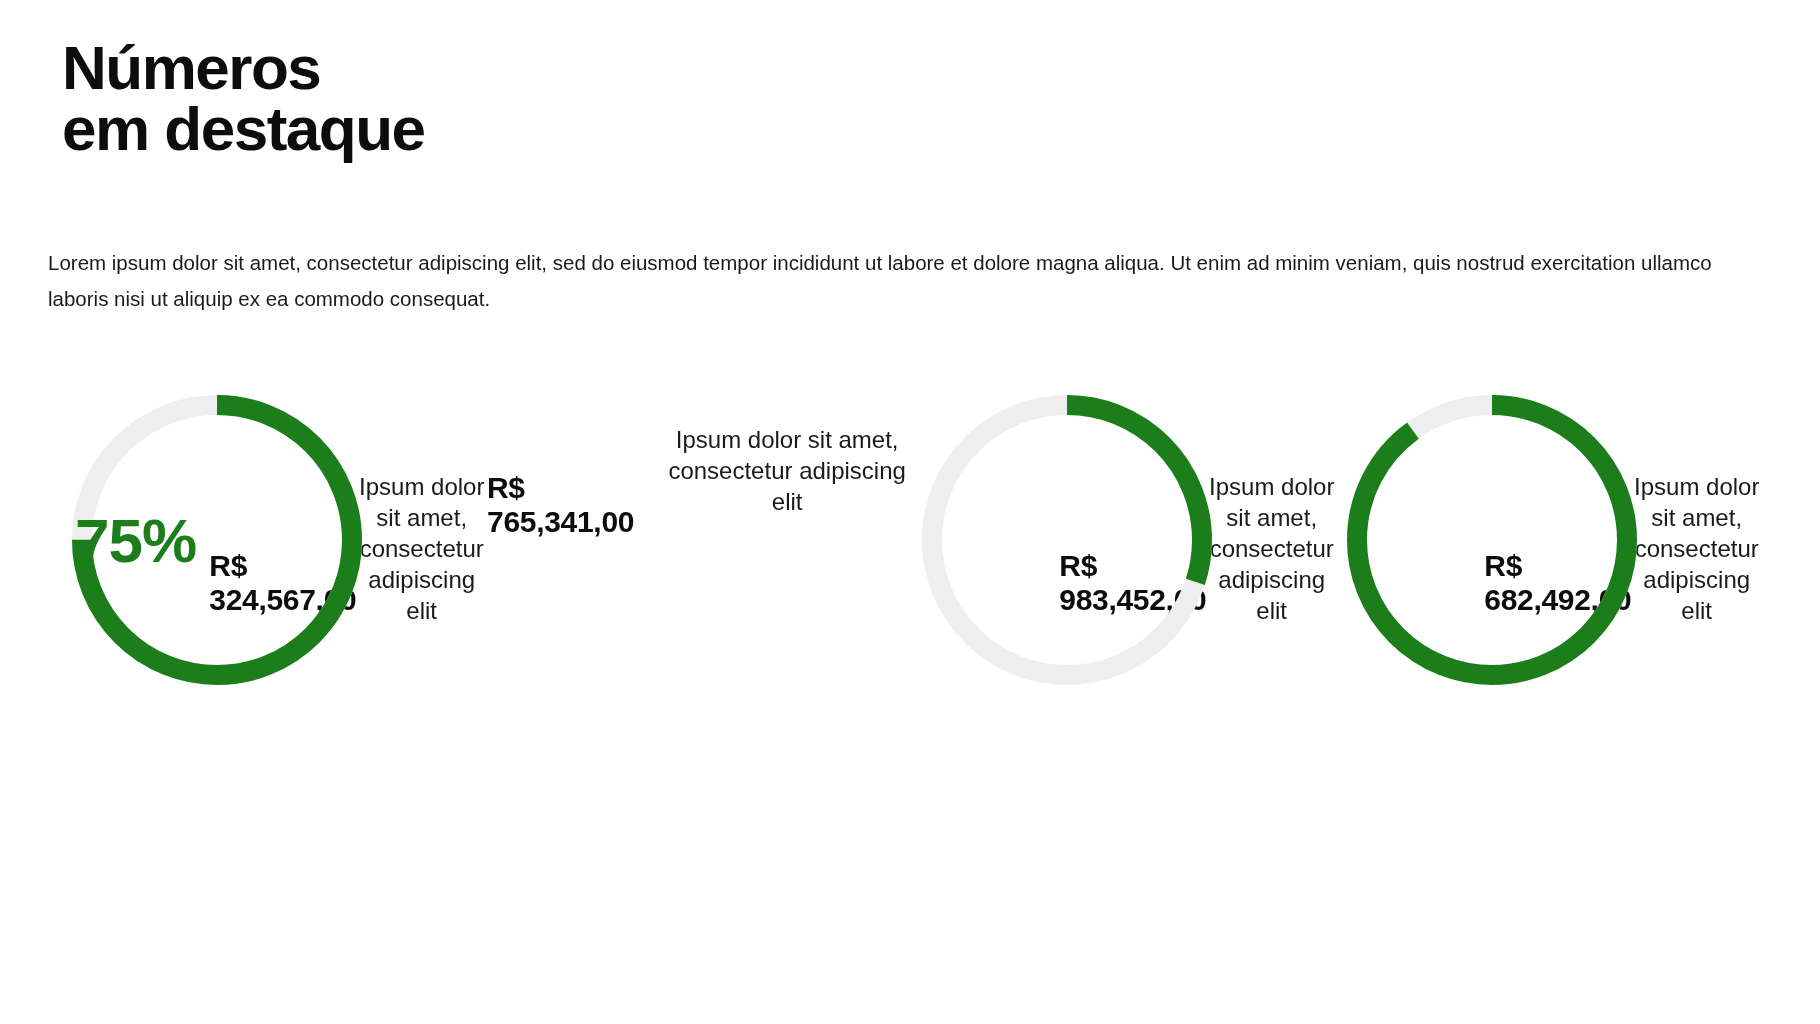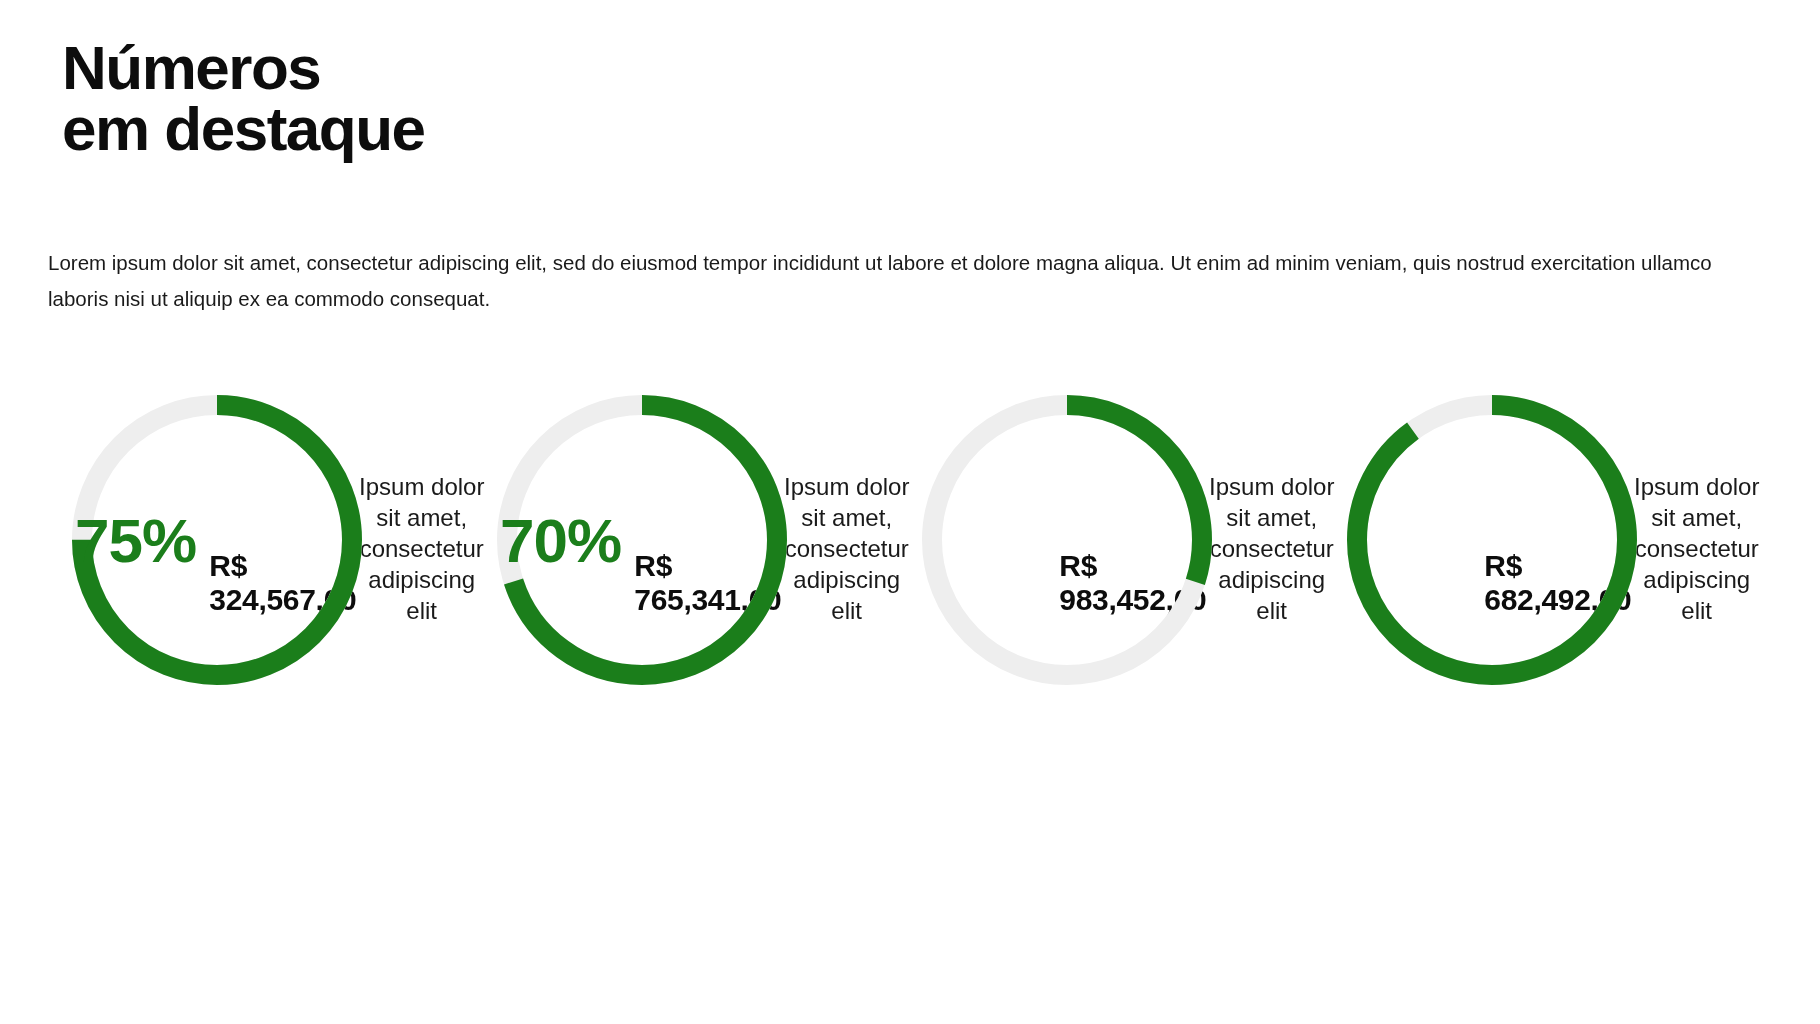--- a/index.html
+++ b/index.html
@@ -115,27 +115,20 @@
           <circle cx="155" cy="155" r="135" fill="none" stroke="#1b7e1b" stroke-width="20" stroke-dasharray="636.17 848.23" stroke-dashoffset="0" transform="rotate(-90 155 155)"></circle>
         </svg>
         <div class="ring-label">75%</div>
       </div>
       <div class="amount">R$ 324,567,00</div>
       <div class="desc">Ipsum dolor sit amet,
 consectetur adipiscing elit</div>
     </div>
 
     <div class="card">
-      <div class="ring-wrap">
-        <svg width="310" height="310" viewBox="0 0 310 310">
-          <circle cx="155" cy="155" r="135" fill="none" stroke="#eeeeee" stroke-width="20"></circle>
-          <circle cx="155" cy="155" r="135" fill="none" stroke="#1b7e1b" stroke-width="20" stroke-dasharray="593.76 848.23" stroke-dashoffset="0" transform="rotate(-90 155 155)"></circle>
-        </svg>
-        <div class="ring-label">70%</div>
-      </div>
       <div class="amount">R$ 765,341,00</div>
       <div class="desc">Ipsum dolor sit amet,
 consectetur adipiscing elit</div>
     </div>
 
     <div class="card">
       <div class="ring-wrap">
         <svg width="310" height="310" viewBox="0 0 310 310">
           <circle cx="155" cy="155" r="135" fill="none" stroke="#eeeeee" stroke-width="20"></circle>
           <circle cx="155" cy="155" r="135" fill="none" stroke="#1b7e1b" stroke-width="20" stroke-dasharray="254.47 848.23" stroke-dashoffset="0" transform="rotate(-90 155 155)"></circle>

